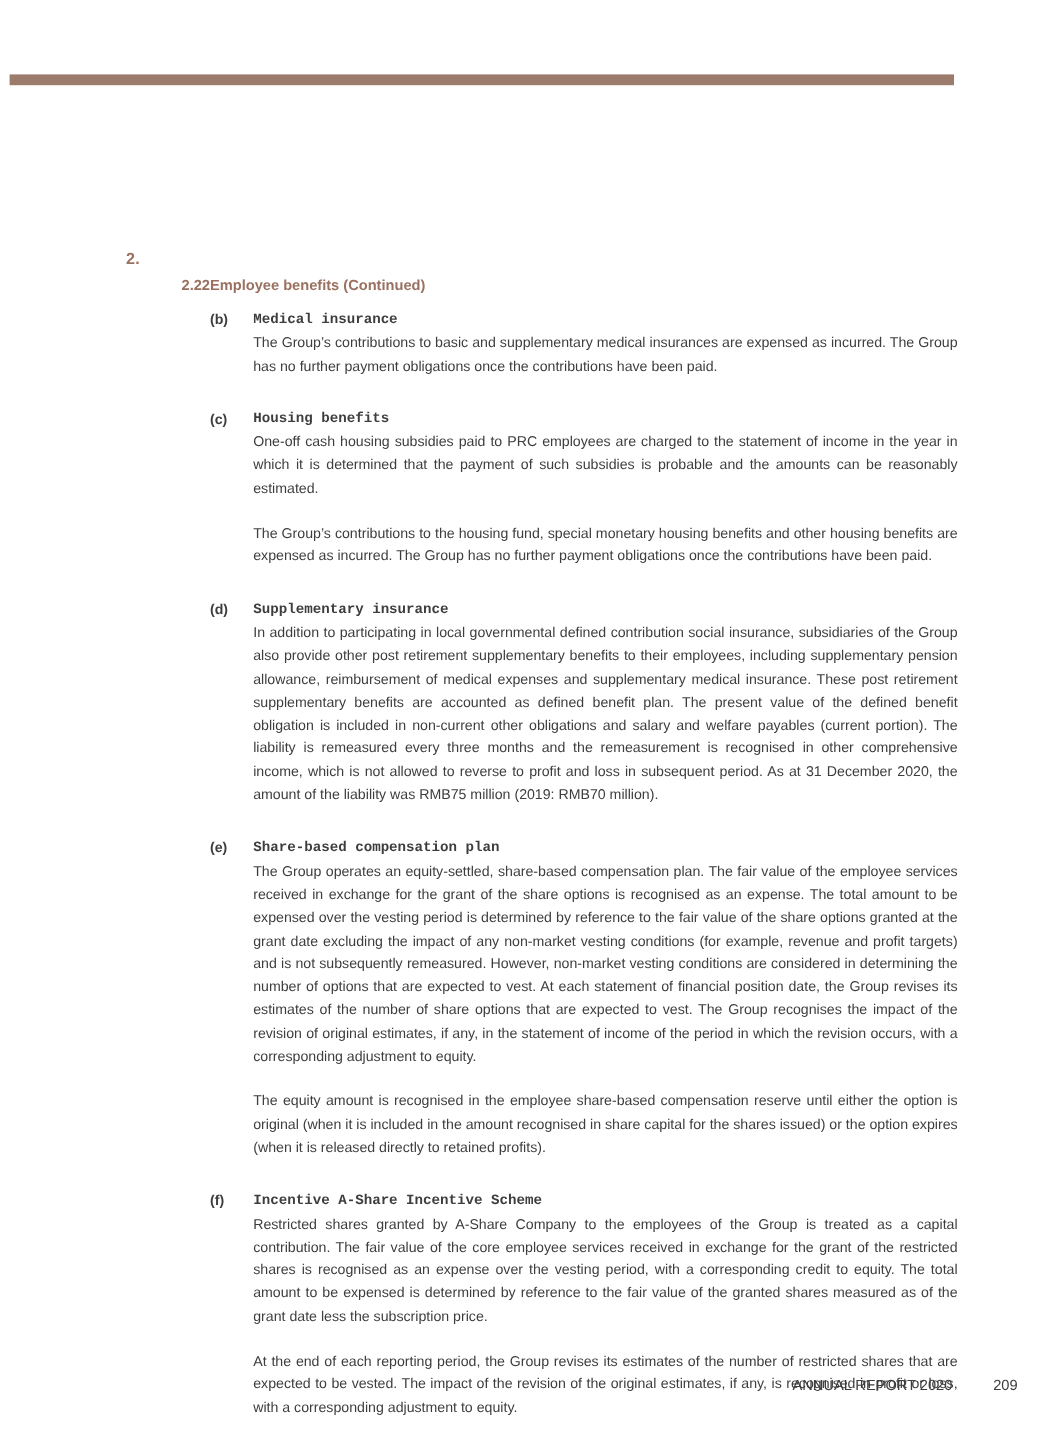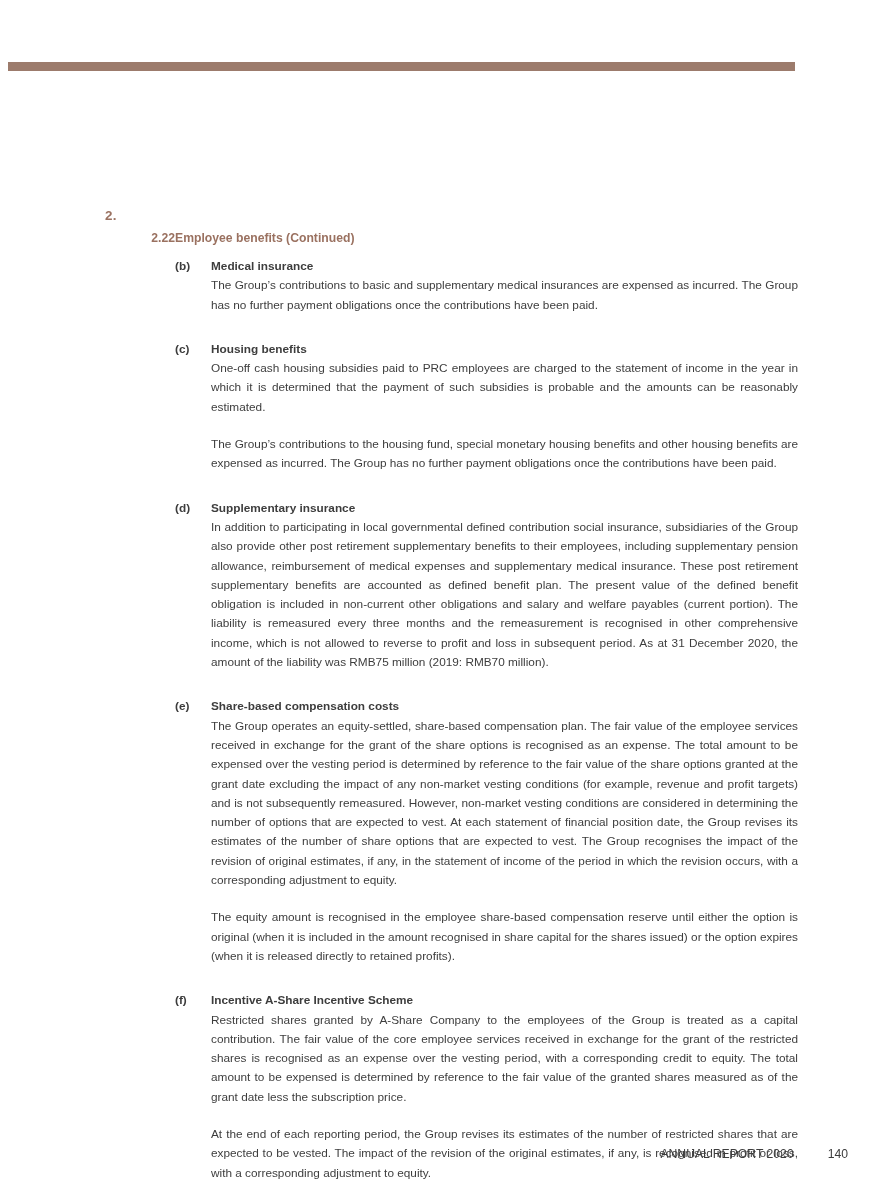--- a/index.html
+++ b/index.html
@@ -54,20 +54,21 @@
   .item-label {
     width: 36px;
     flex: none;
     font-weight: bold;
     line-height: 19.3px;
   }
   .item-body { flex: 1; min-width: 0; }
   .item-heading {
     font-weight: bold;
     line-height: 19.3px;
+    font-family: Liberation Mono, monospace;
   }
   .para {
     text-align: justify;
     line-height: 19.3px;
   }
   .para + .para { margin-top: 18px; }
   .footer {
     position: absolute;
     top: 1147px;
     right: 32px;
@@ -116,34 +117,34 @@
     <span class="item-label">(d)</span>
     <div class="item-body">
       <div class="item-heading">Supplementary insurance</div>
     <p class="para">In addition to participating in local governmental defined contribution social insurance, subsidiaries of the Group also provide other post retirement supplementary benefits to their employees, including supplementary pension allowance, reimbursement of medical expenses and supplementary medical insurance. These post retirement supplementary benefits are accounted as defined benefit plan. The present value of the defined benefit obligation is included in non-current other obligations and salary and welfare payables (current portion). The liability is remeasured every three months and the remeasurement is recognised in other comprehensive income, which is not allowed to reverse to profit and loss in subsequent period. As at 31 December 2020, the amount of the liability was RMB75 million (2019: RMB70 million).</p>
         </div>
   </div>
 
   <div class="item">
     <span class="item-label">(e)</span>
     <div class="item-body">
-      <div class="item-heading">Share-based compensation costs</div>
+      <div class="item-heading">Share-based compensation plan</div>
     <p class="para">The Group operates an equity-settled, share-based compensation plan. The fair value of the employee services received in exchange for the grant of the share options is recognised as an expense. The total amount to be expensed over the vesting period is determined by reference to the fair value of the share options granted at the grant date excluding the impact of any non-market vesting conditions (for example, revenue and profit targets) and is not subsequently remeasured. However, non-market vesting conditions are considered in determining the number of options that are expected to vest. At each statement of financial position date, the Group revises its estimates of the number of share options that are expected to vest. The Group recognises the impact of the revision of original estimates, if any, in the statement of income of the period in which the revision occurs, with a corresponding adjustment to equity.</p>
           <p class="para">The equity amount is recognised in the employee share-based compensation reserve until either the option is original (when it is included in the amount recognised in share capital for the shares issued) or the option expires (when it is released directly to retained profits).</p>
         </div>
   </div>
 
   <div class="item">
     <span class="item-label">(f)</span>
     <div class="item-body">
       <div class="item-heading">Incentive A-Share Incentive Scheme</div>
     <p class="para">Restricted shares granted by A-Share Company to the employees of the Group is treated as a capital contribution. The fair value of the core employee services received in exchange for the grant of the restricted shares is recognised as an expense over the vesting period, with a corresponding credit to equity. The total amount to be expensed is determined by reference to the fair value of the granted shares measured as of the grant date less the subscription price.</p>
           <p class="para">At the end of each reporting period, the Group revises its estimates of the number of restricted shares that are expected to be vested. The impact of the revision of the original estimates, if any, is recognised in profit or loss, with a corresponding adjustment to equity.</p>
         </div>
   </div>
 </div>
 
 </div>
 
 <div class="footer">
   <span>ANNUAL REPORT 2020</span>
-  <span>140</span>
+  <span>209</span>
 </div>
 
 </body></html>

